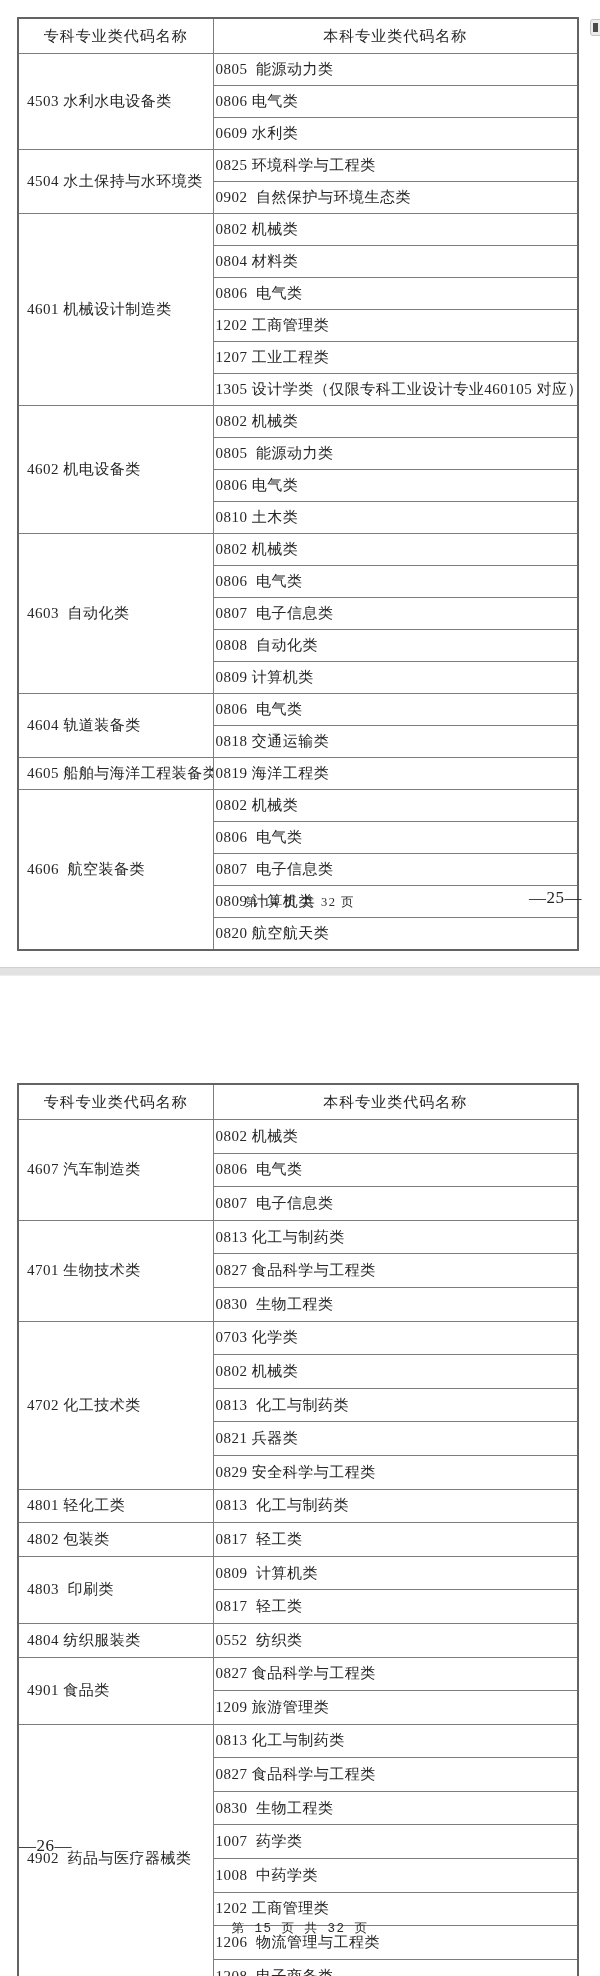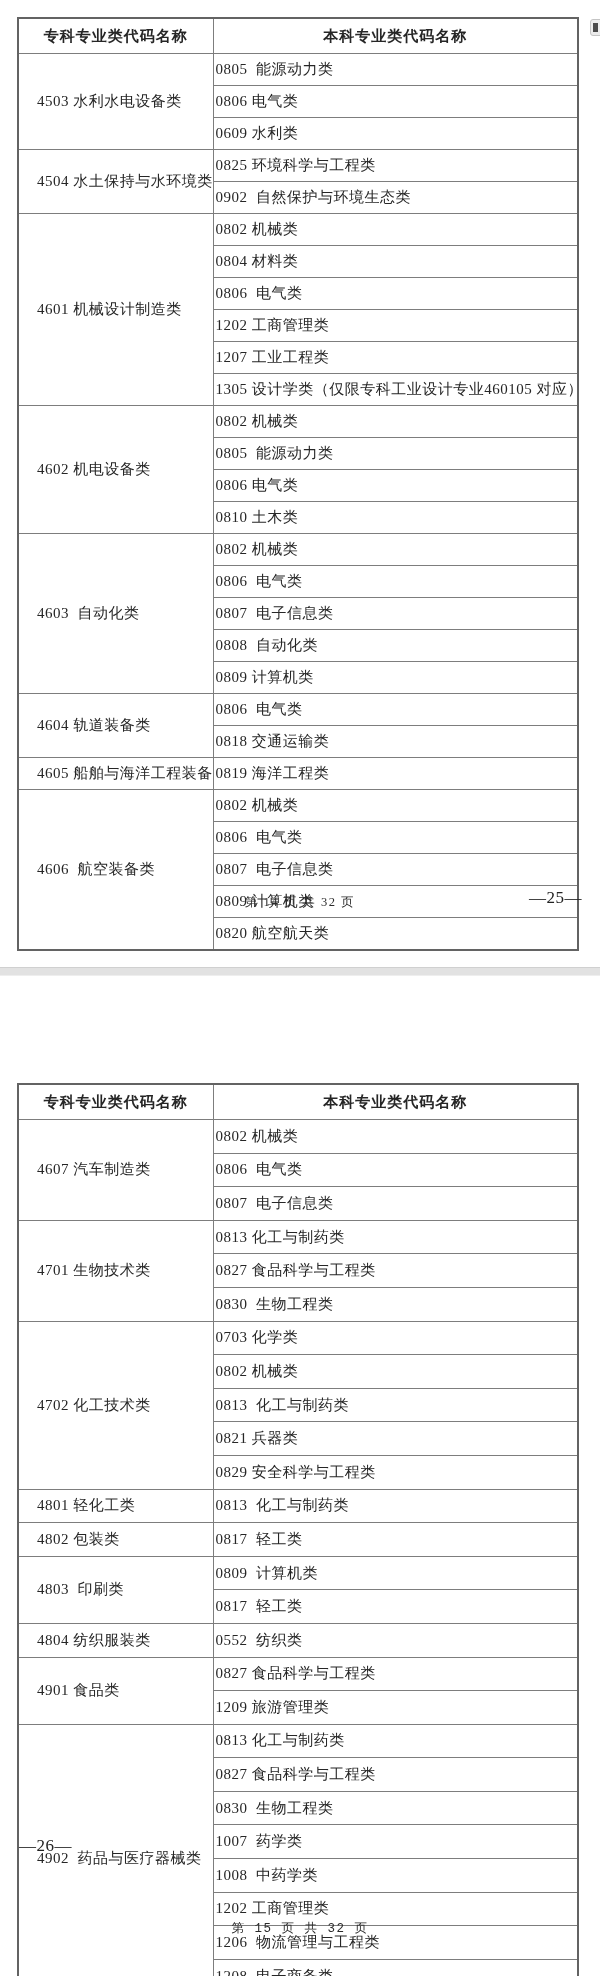--- a/index.html
+++ b/index.html
@@ -12,32 +12,32 @@
   table.map{
     position:absolute;left:17px;width:560px;
     border-collapse:collapse;table-layout:fixed;
     border:2px solid #636363;
     background:#ffffff;
   }
   table.map col.c1{width:195px;}
   table.map col.c2{width:365px;}
   table.map th{
     border:1px solid #7d7d7d;
-    font-weight:bold;font-size:15px;letter-spacing:1px;
+    font-weight:normal;font-size:15px;letter-spacing:1px;
     text-align:center;vertical-align:middle;height:32px;
     color:#262626;overflow:hidden;
   }
   table.map td{
     border:1px solid #7d7d7d;
     font-size:15px;letter-spacing:0.5px;vertical-align:middle;
     white-space:pre;overflow:hidden;color:#262626;
   }
   #t1 td{height:29px;}
   #t2 td{height:30.6px;}
-  td.left-cell{padding-left:18px;margin-left:48px;}
+  td.left-cell{padding-left:8px;margin-left:48px;}
   td.right-cell{padding-left:2px;}
   td.long{font-size:13.4px;letter-spacing:0;}
   #t1{top:17px;}
   #t2{top:1083px;}
   .f-center{
     left:0;width:600px;text-align:center;
     font-size:12.5px;letter-spacing:1.5px;color:#2b2b2b;
   }
   .f-num{font-size:17px;color:#222222;letter-spacing:0.5px;}
   #footer1-center{top:894px;}

